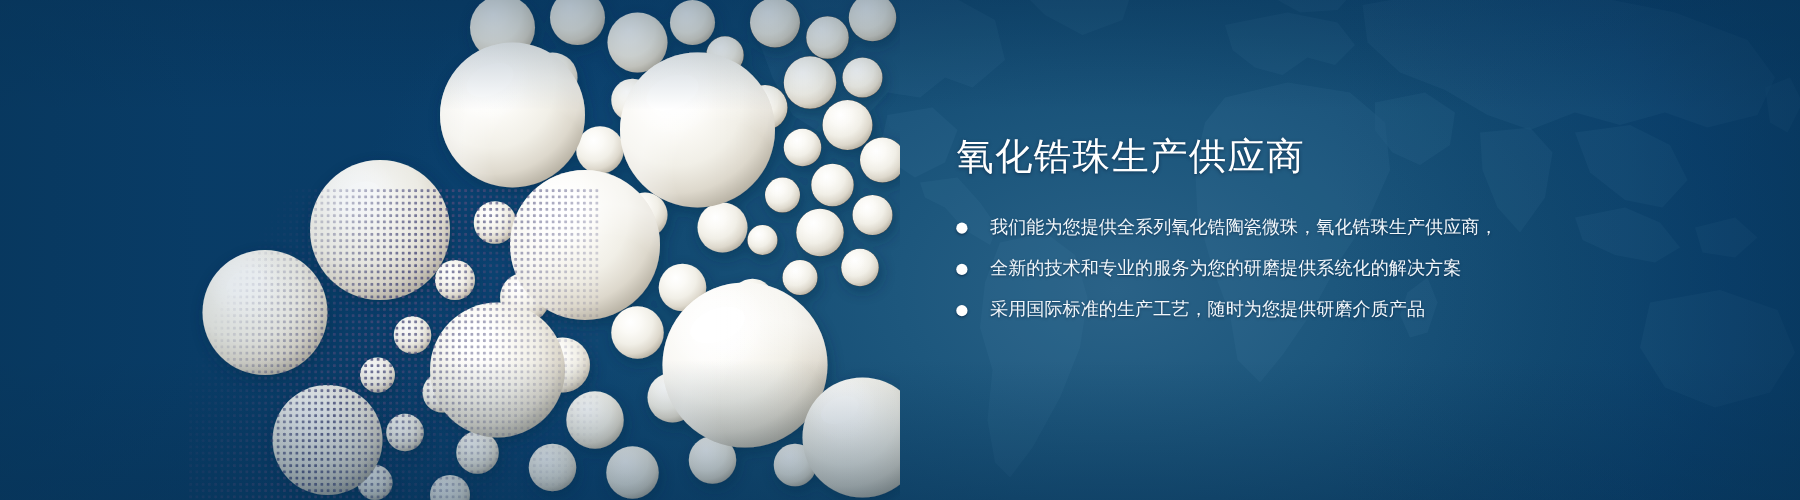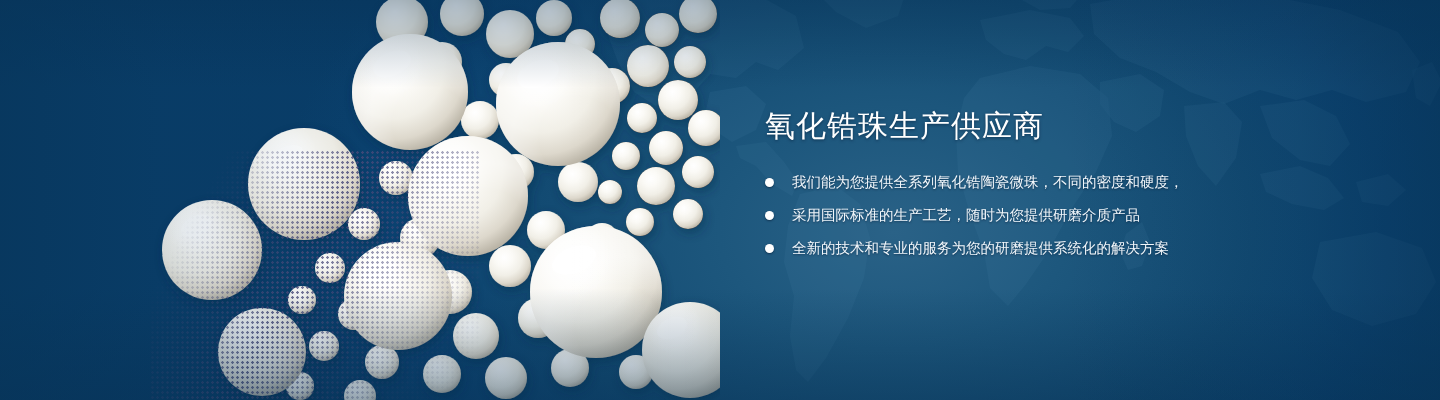--- a/index.html
+++ b/index.html
@@ -357,29 +357,29 @@
 
   <div class="bg-edge-vignette"></div>
 
   <div class="copy">
     <h1 class="headline">氧化锆珠生产供应商</h1>
 
     <ul class="bullet-list">
 
       <li class="bullet-item">
         <span class="bullet-dot"></span>
-        <span class="bullet-line">我们能为您提供全系列氧化锆陶瓷微珠，不同的密度和硬度，</span>
+        <span class="bullet-line">我们能为您提供全系列氧化锆陶瓷微珠，氧化锆珠生产供应商，</span>
+      </li>
+
+      <li class="bullet-item">
+        <span class="bullet-dot"></span>
+        <span class="bullet-line">全新的技术和专业的服务为您的研磨提供系统化的解决方案</span>
       </li>
 
       <li class="bullet-item">
         <span class="bullet-dot"></span>
         <span class="bullet-line">采用国际标准的生产工艺，随时为您提供研磨介质产品</span>
       </li>
 
-      <li class="bullet-item">
-        <span class="bullet-dot"></span>
-        <span class="bullet-line">全新的技术和专业的服务为您的研磨提供系统化的解决方案</span>
-      </li>
-
     </ul>
   </div>
 
 </div>
 
 </body></html>

